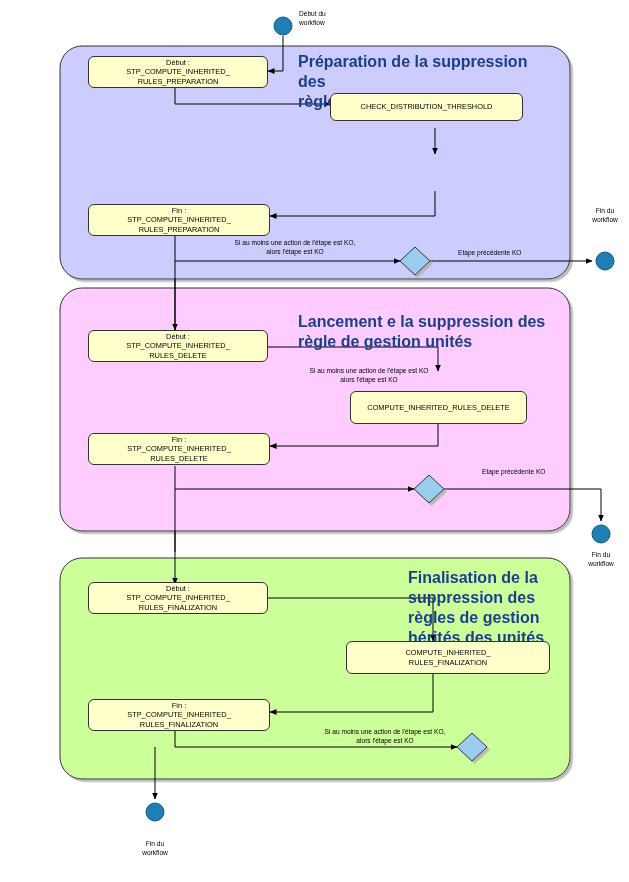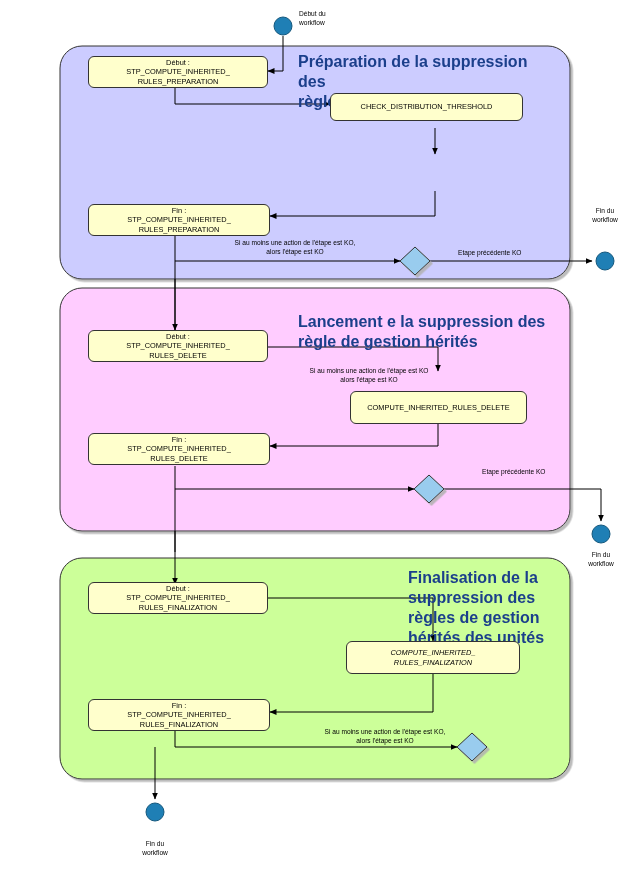--- a/index.html
+++ b/index.html
@@ -129,21 +129,21 @@
       <polygon points="429,475 444,489 429,503 414,489" fill="#99ccee" stroke="#333333" stroke-width="1" filter="url(#sh)"></polygon>
     </g>
     <g>
       <polygon points="472,733 487,747 472,761 457,747" fill="#99ccee" stroke="#333333" stroke-width="1" filter="url(#sh)"></polygon>
     </g>
   </svg>
 
   <div class="swim-title" style="left:298px; top:52px; width:260px;">Préparation de la suppression des
 règle de gestion hérités</div>
   <div class="swim-title" style="left:298px; top:312px; width:260px;">Lancement e la suppression des
-règle de gestion hérités</div>
+règle de gestion unités</div>
   <div class="swim-title" style="left:408px; top:568px; width:150px;">Finalisation de la
 suppression des
 règles de gestion
 hérités des unités
 archivistiques</div>
 
   <div class="node" style="left:88px; top:56px; width:180px; height:32px;">Début :
 STP_COMPUTE_INHERITED_
 RULES_PREPARATION</div>
 
@@ -161,21 +161,21 @@
   <div class="node" style="left:350px; top:371px; width:177px; height:33px;margin-top:20px;">COMPUTE_INHERITED_RULES_DELETE</div>
 
   <div class="node" style="left:88px; top:433px; width:182px; height:32px;">Fin :
 STP_COMPUTE_INHERITED_
 RULES_DELETE</div>
 
   <div class="node" style="left:88px; top:582px; width:180px; height:32px;">Début :
 STP_COMPUTE_INHERITED_
 RULES_FINALIZATION</div>
 
-  <div class="node" style="left:346px; top:641px; width:174px; height:33px;font-style:italic;">COMPUTE_INHERITED_
+  <div class="node" style="left:346px; top:641px; width:204px; height:33px;">COMPUTE_INHERITED_
 RULES_FINALIZATION</div>
 
   <div class="node" style="left:88px; top:699px; width:182px; height:32px;">Fin :
 STP_COMPUTE_INHERITED_
 RULES_FINALIZATION</div>
 
   <div class="free-label lft" style="left:299px; top:10px; width:70px;">Début du
 workflow</div>
 
   <div class="free-label ctr" style="left:190px; top:239px; width:210px;">Si au moins une action de l'étape est KO,

